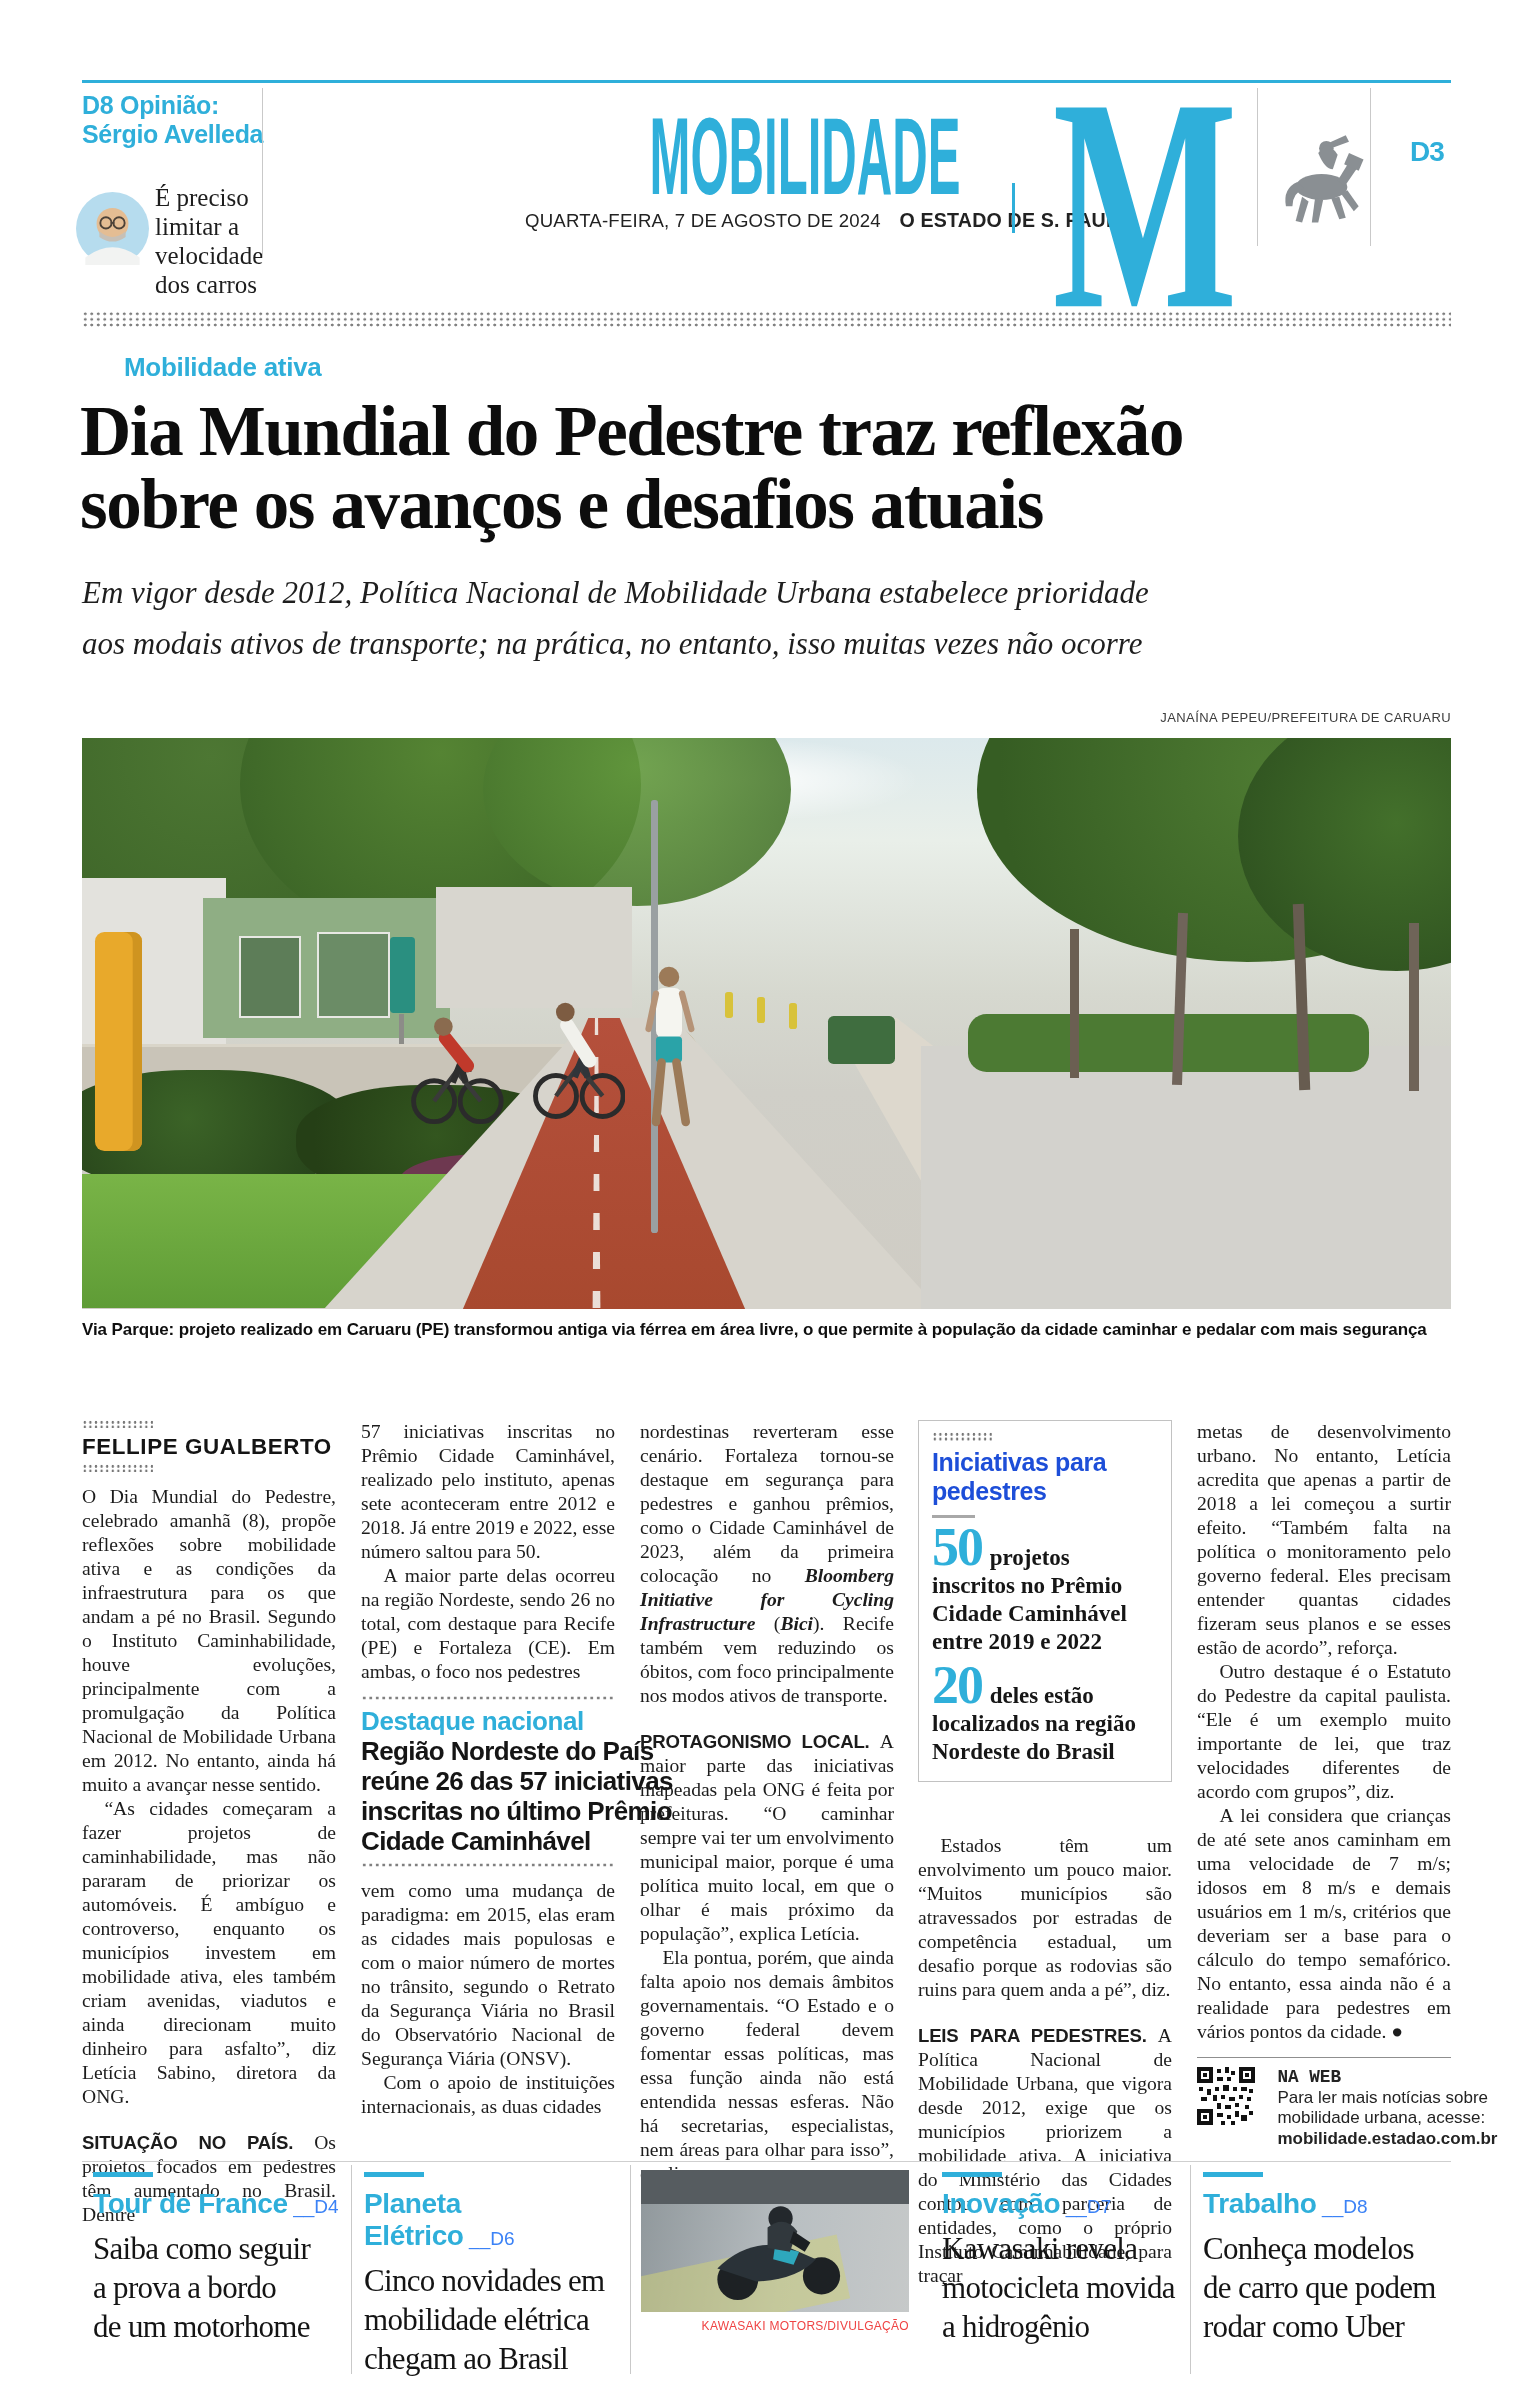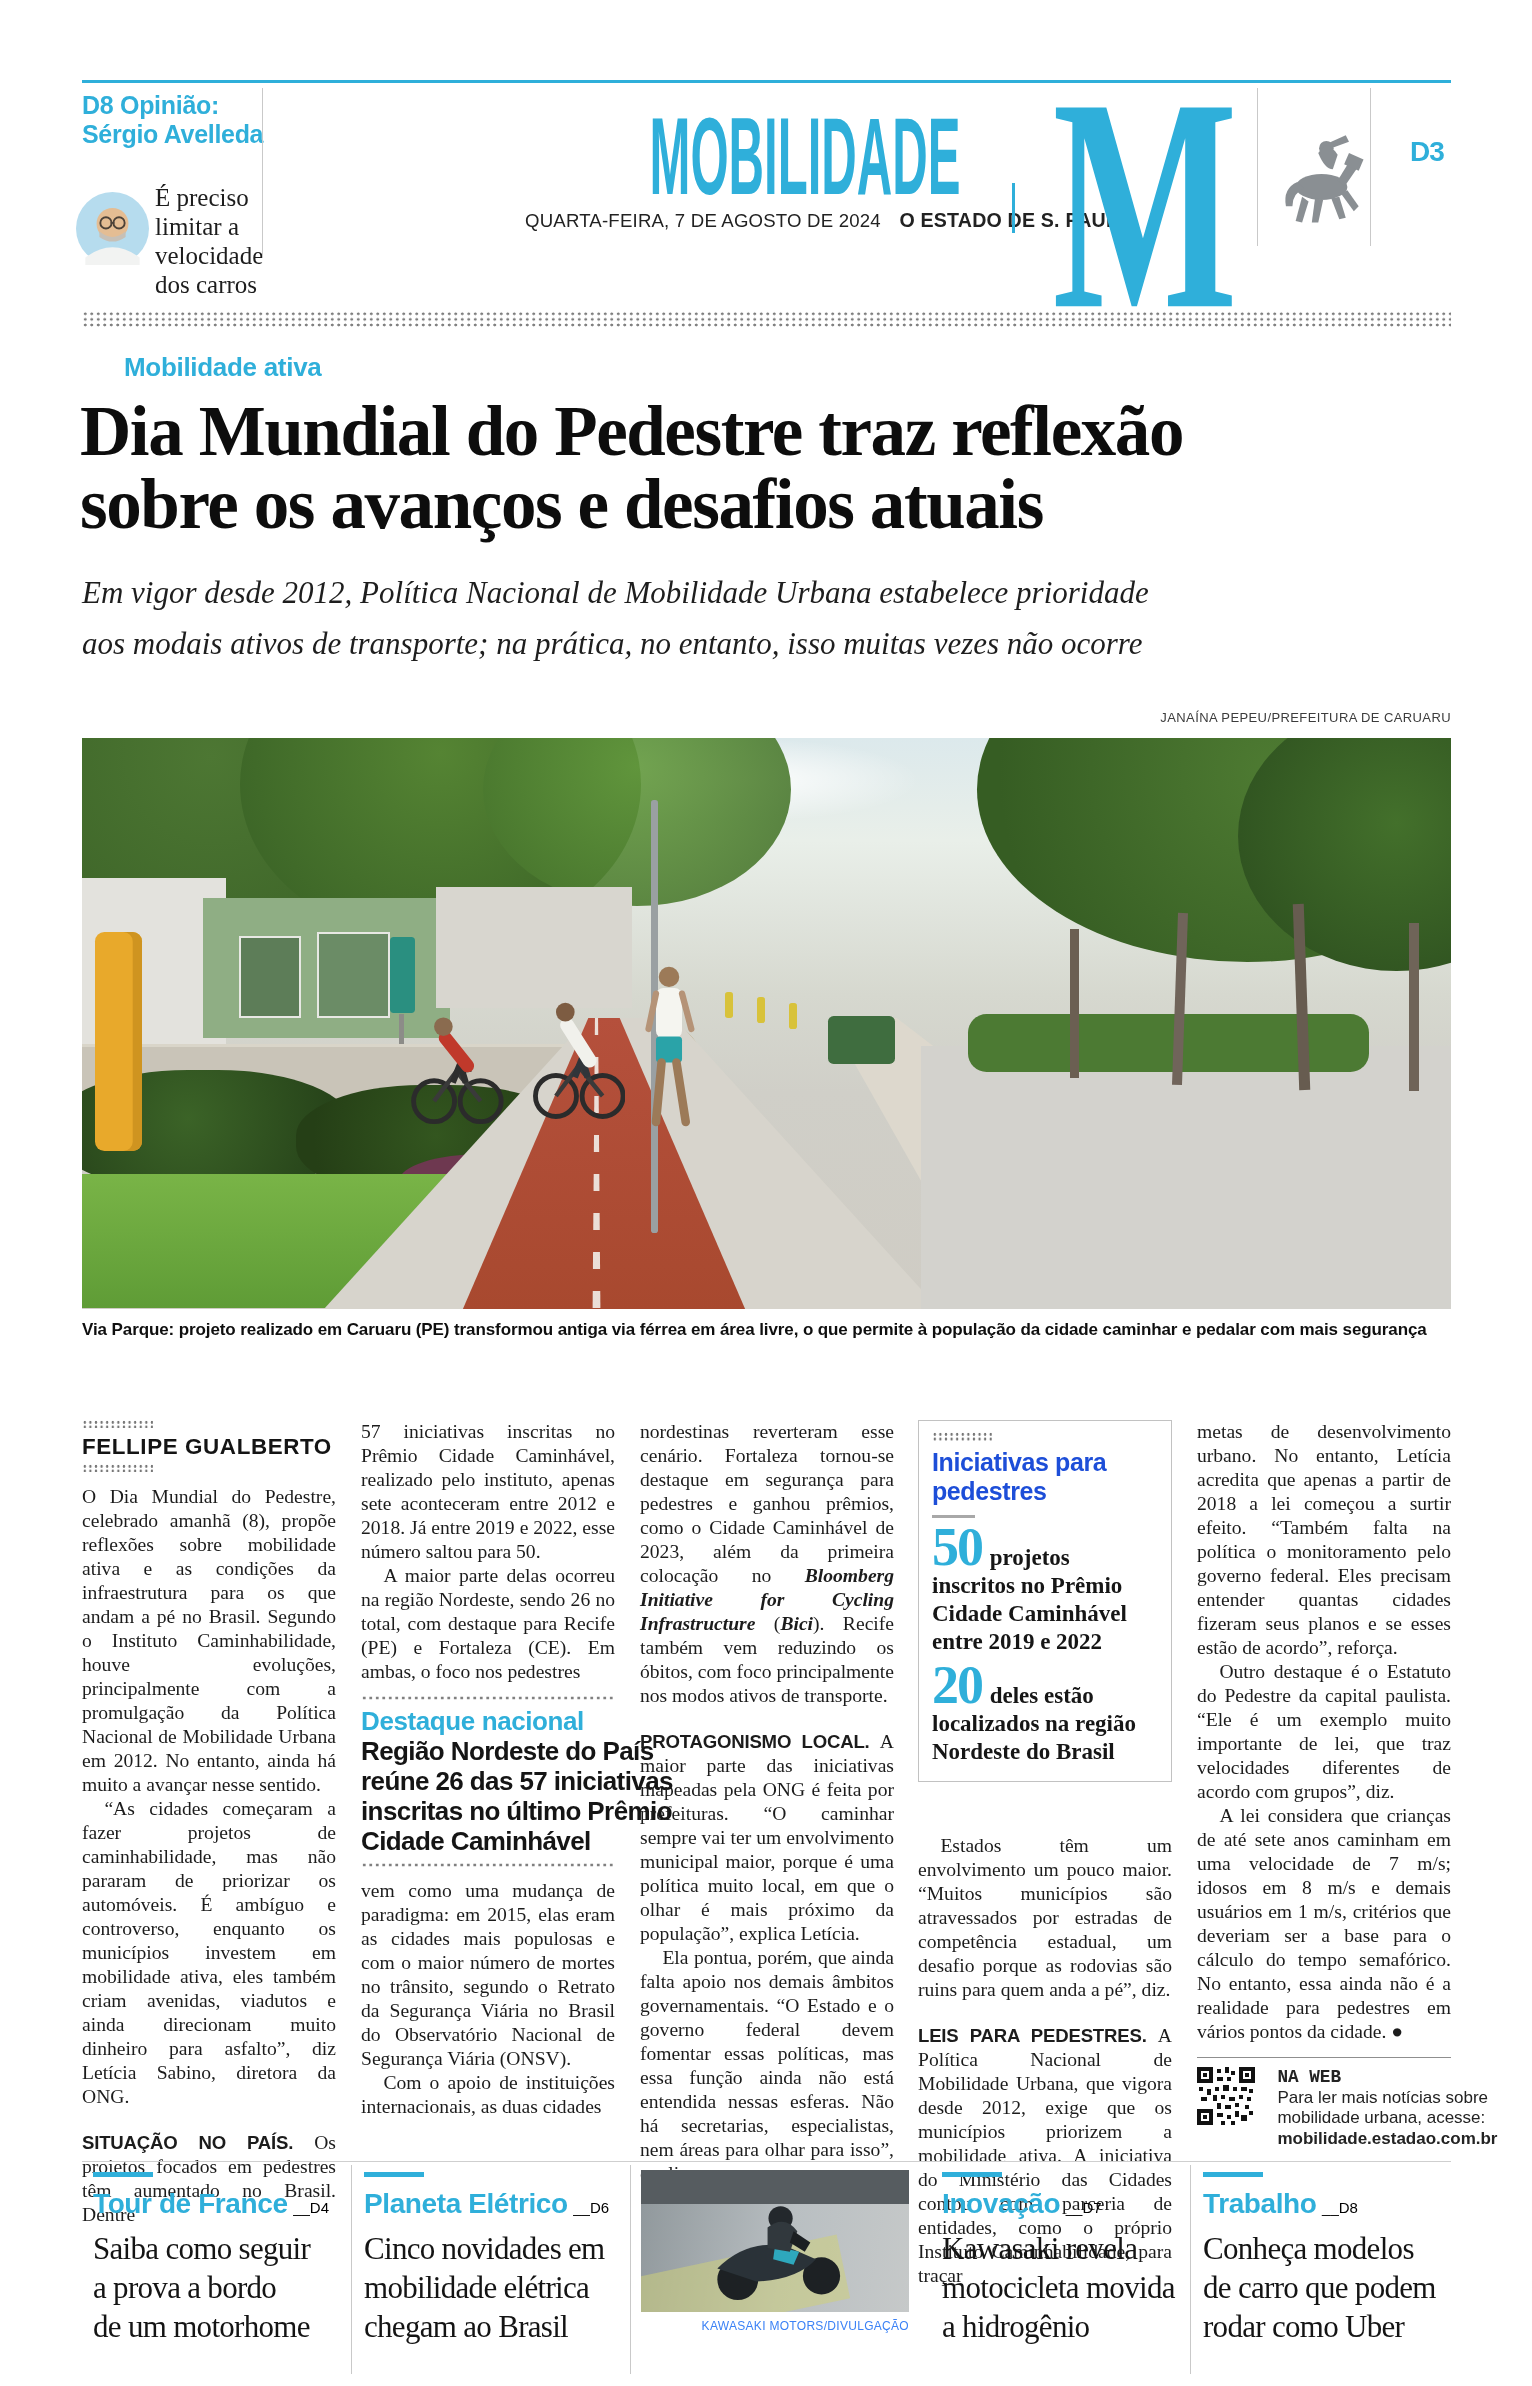--- a/index.html
+++ b/index.html
@@ -51,25 +51,25 @@
         line-height:28px;margin-right:7.5px;letter-spacing:-1.9px;}
   
   .naweb{border-top:0.9px solid #8f8f8f;margin-top:13px;padding-top:9.3px;display:flex;gap:11.2px;}
   .naweb .sep{width:0.9px;background:#bcbcbc;}
   .naweb .txt{font-size:17px;line-height:20.5px;color:#232323;}
   .naweb .t{font-weight:bold;font-size:17.7px;font-family:Liberation Mono, monospace;}
   .naweb .u{font-weight:bold;}
   
   .teaser .tick{width:60px;height:4.7px;background:#2FAFDA;margin-bottom:11.2px;}
   .teaser .kick{color:#2FAFDA;font-weight:bold;font-size:28px;letter-spacing:-0.4px;display:inline;}
-  .teaser .pg{font-size:15px;color:#000000;margin-left:5.6px;}
+  .teaser .pg{font-size:19px;color:#3b82f6;margin-left:5.6px;}
   .teaser .tl{margin-top:9.3px;}
   .teaser .tl div{font-family:"Liberation Serif",serif;font-size:31px;line-height:39px;color:#141414;
         letter-spacing:-0.7px;white-space:nowrap;}
-  .photo-credit-sm{font-size:12px;letter-spacing:0.3px;color:#3b82f6;text-align:right;}
+  .photo-credit-sm{font-size:12px;letter-spacing:0.3px;color:#ef4444;text-align:right;}
 </style>
 </head>
 <body>
 
 <div class="page">
 
   <div class="abs accent-bg" style="left:82px;top:80px;width:1369px;height:2.8px;"></div>
 
   <div class="abs" style="left:82px;top:91px;width:186px;">
     <div class="op-k">D8 Opinião:</div>

